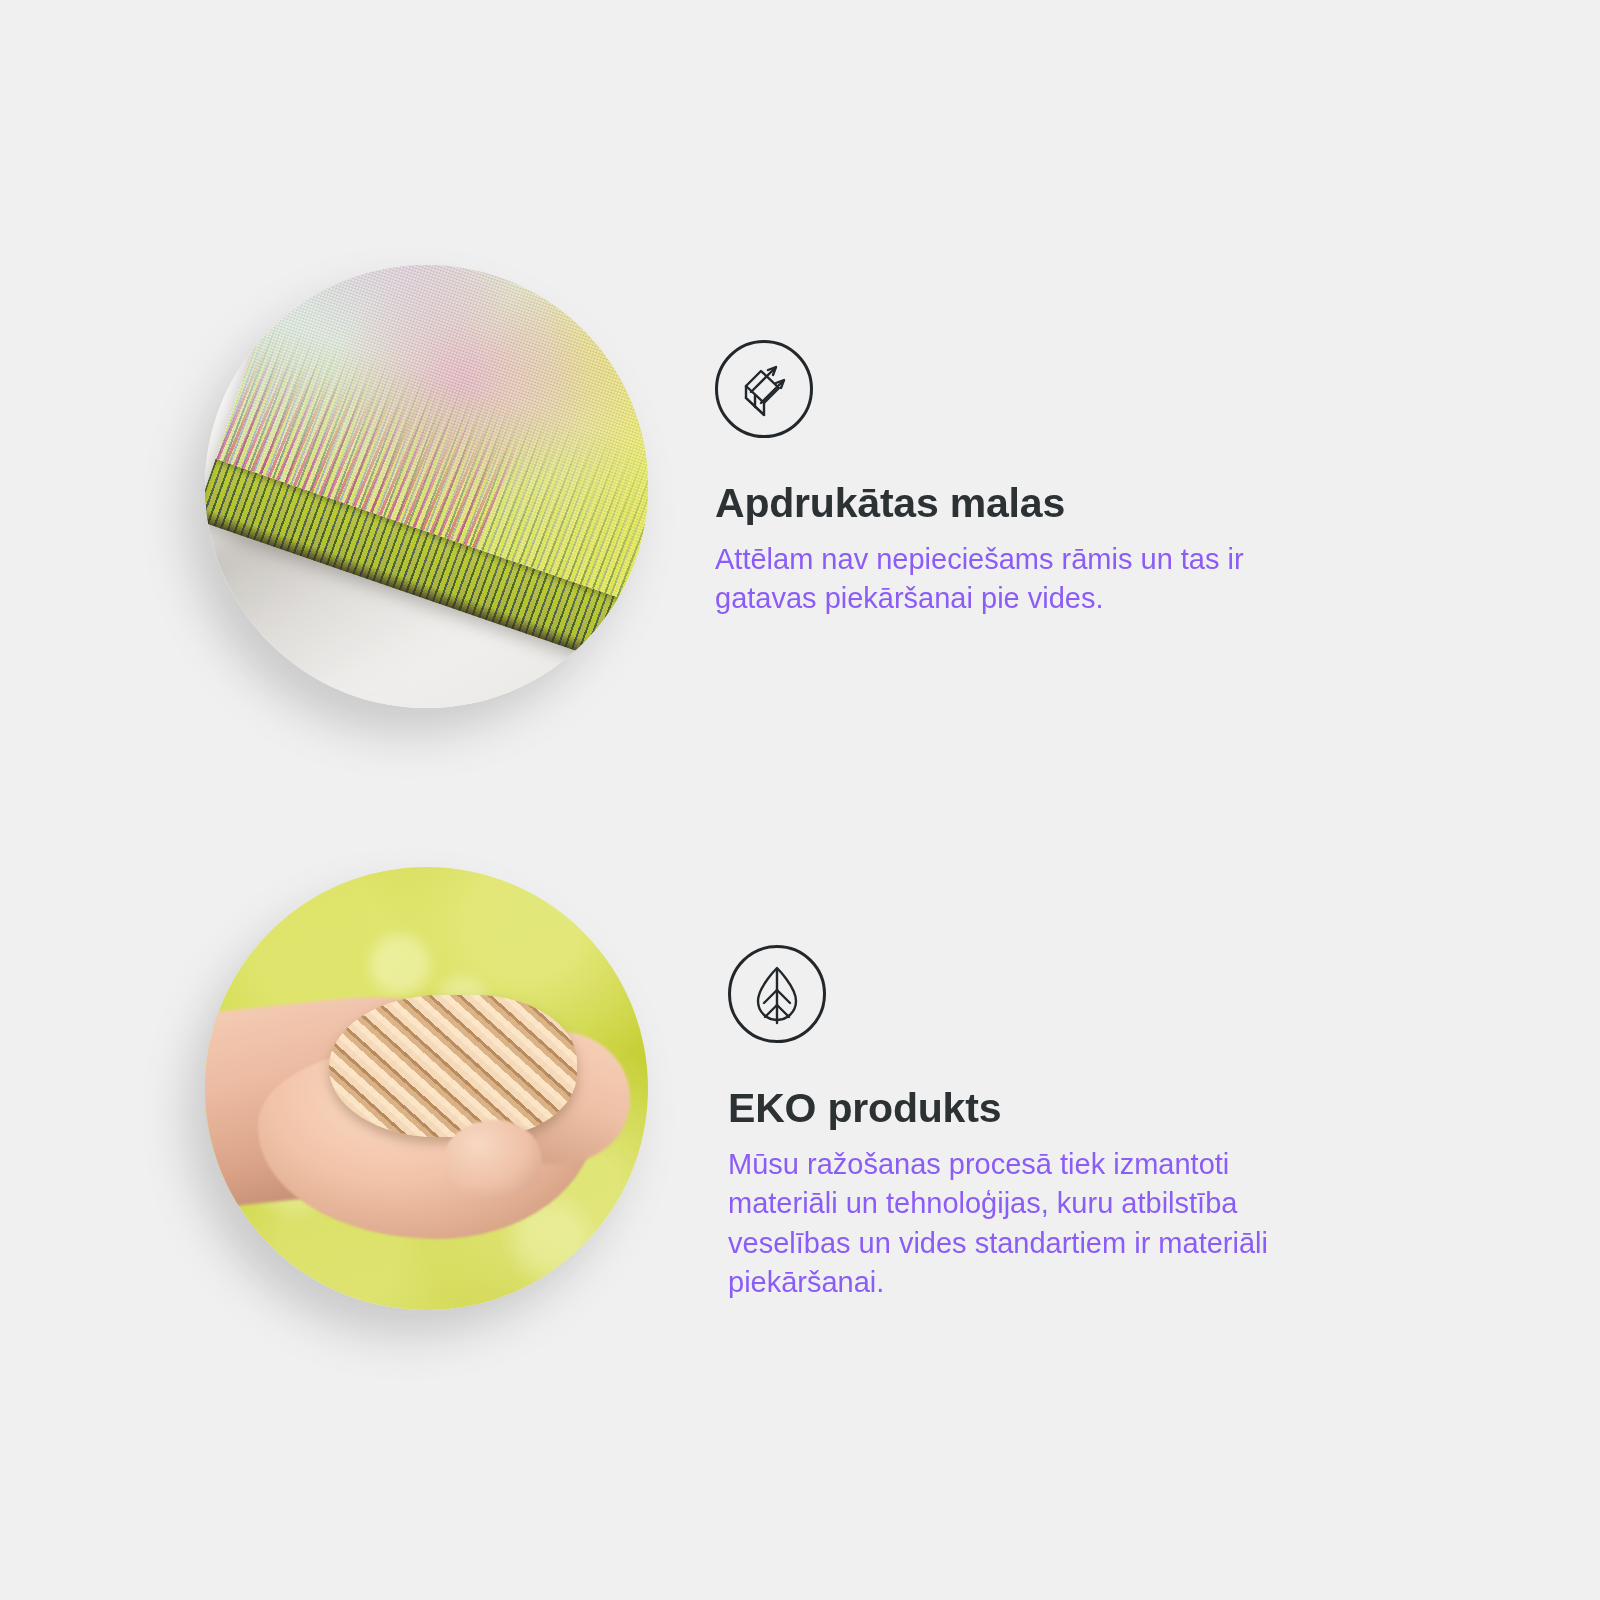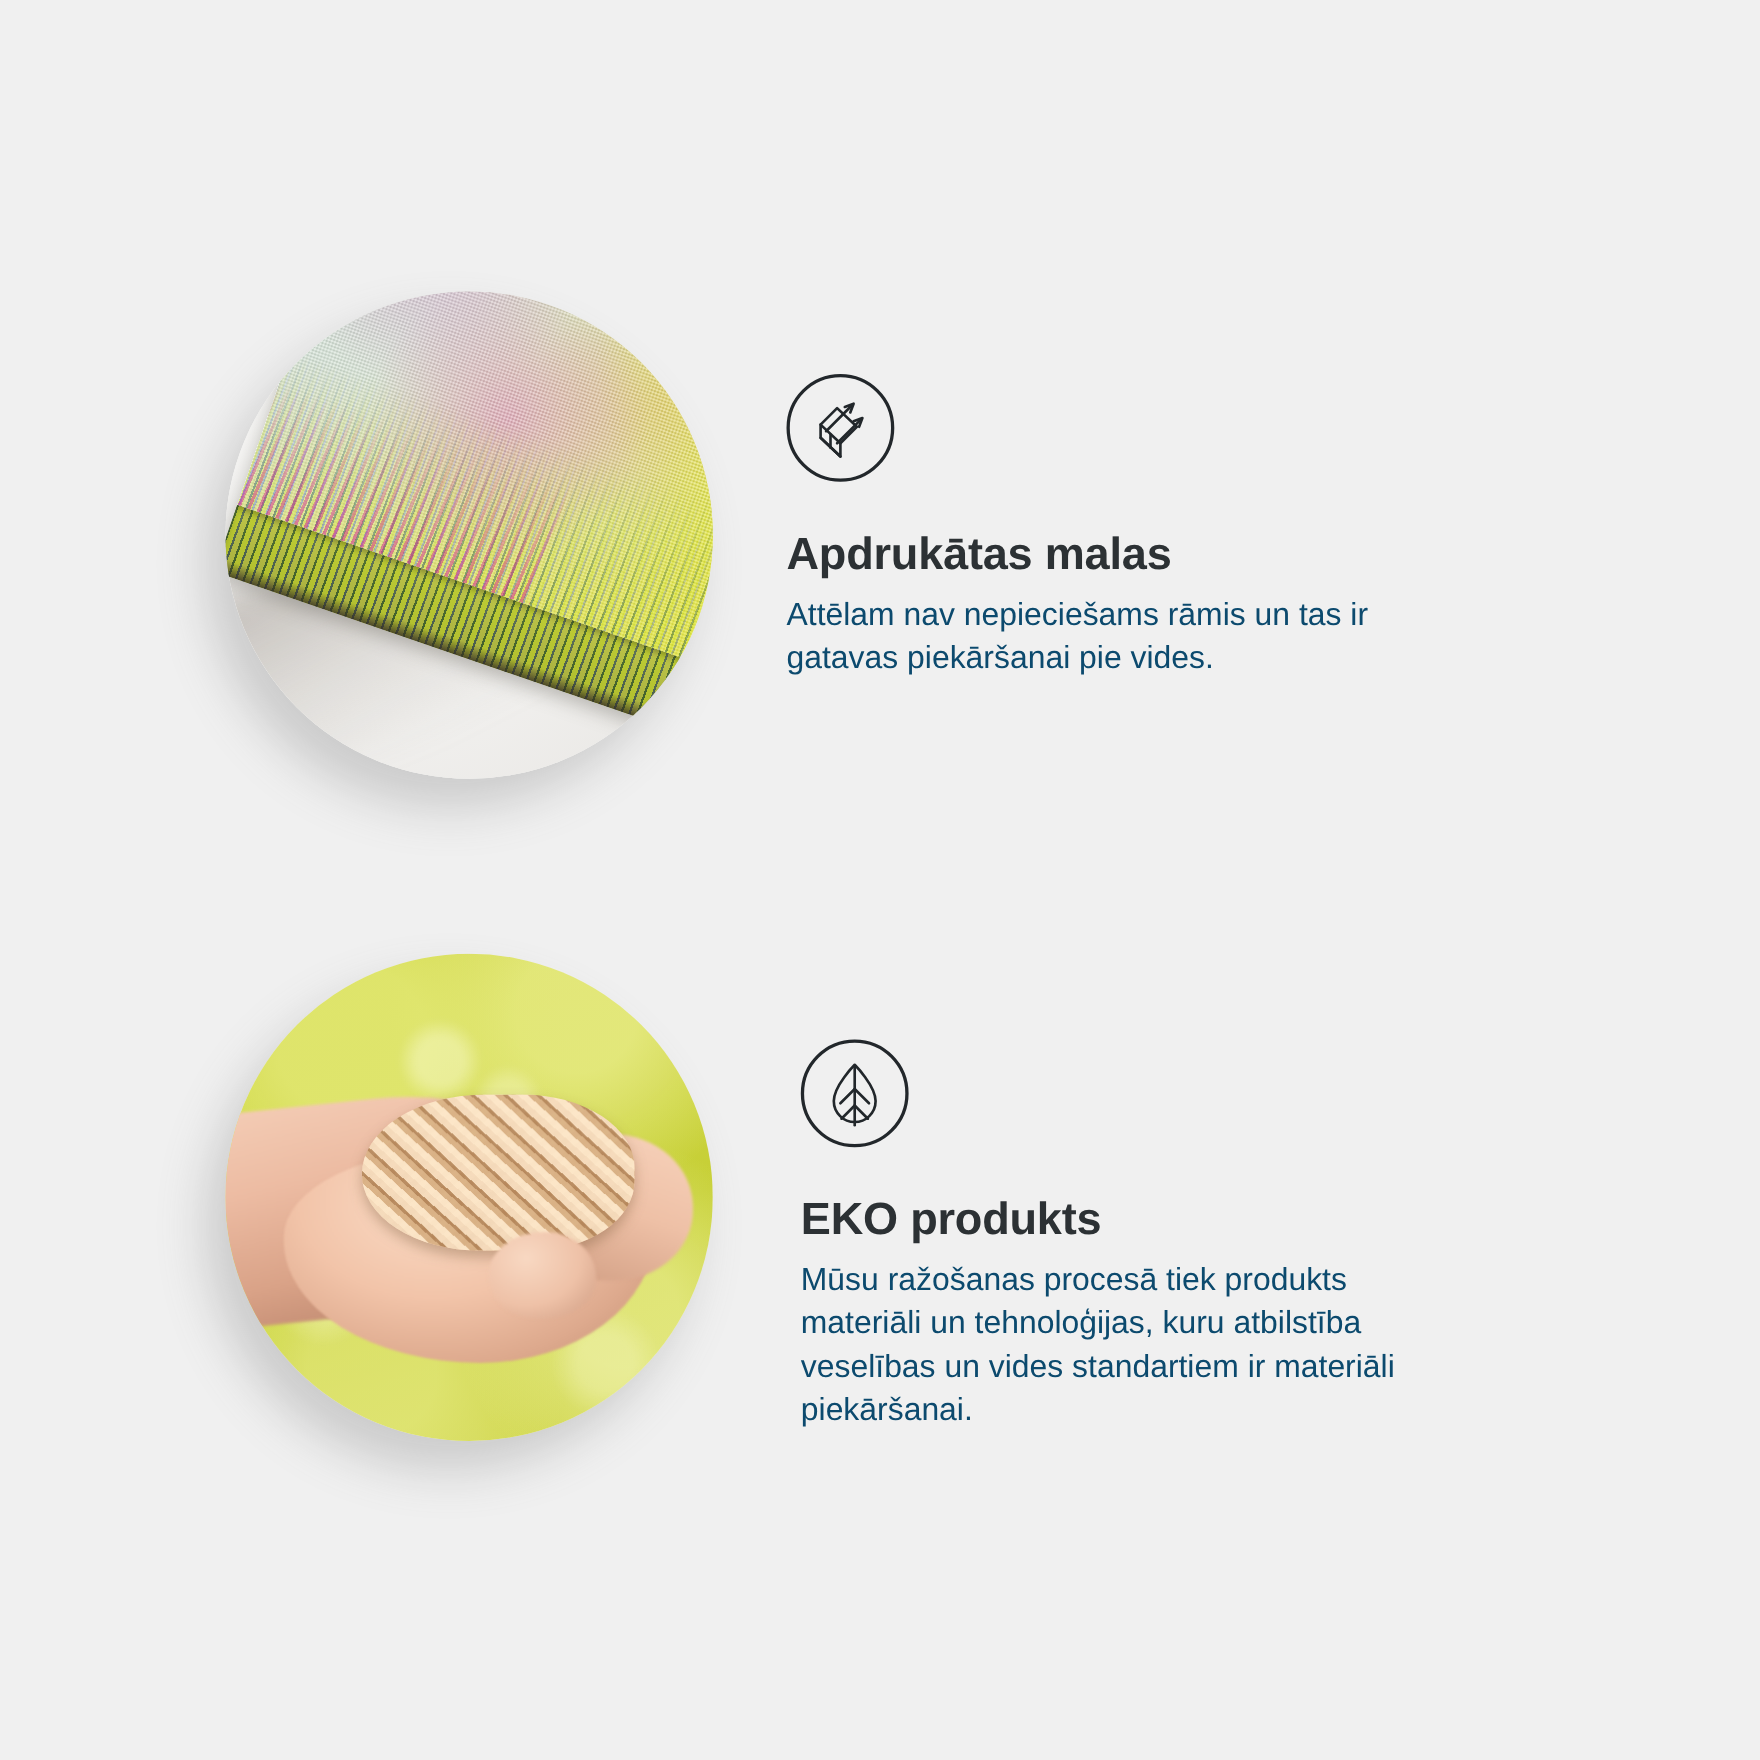--- a/index.html
+++ b/index.html
@@ -261,21 +261,21 @@
     font-size: 41px;
     font-weight: bold;
     color: #2c3134;
     letter-spacing: -0.2px;
     margin-top: 42px;
   }
 
   .feature-desc {
     font-size: 29px;
     line-height: 1.36;
-    color: #0c4a6e;
+    color: #8b5cf6;
     margin-top: 13px;
     max-width: 712px;
   }
   .feature-desc span { display: block; }
 </style>
 </head>
 <body>
 
 <section class="feature-block" id="block-printed-edges">
 
@@ -343,19 +343,19 @@
         <path d="M29 27 L16 40"></path>
         <path d="M29 27 L42 40"></path>
         <path d="M29 42 L17 54"></path>
         <path d="M29 42 L41 54"></path>
       </svg>
     </div>
 
     <h2 class="feature-title">EKO produkts</h2>
 
     <p class="feature-desc">
-      <span>Mūsu ražošanas procesā tiek produkts</span>
+      <span>Mūsu ražošanas procesā tiek izmantoti</span>
       <span>materiāli un tehnoloģijas, kuru atbilstība</span>
       <span>veselības un vides standartiem ir materiāli</span>
       <span>piekāršanai.</span>
     </p>
   </div>
 </section>
 
 </body></html>

